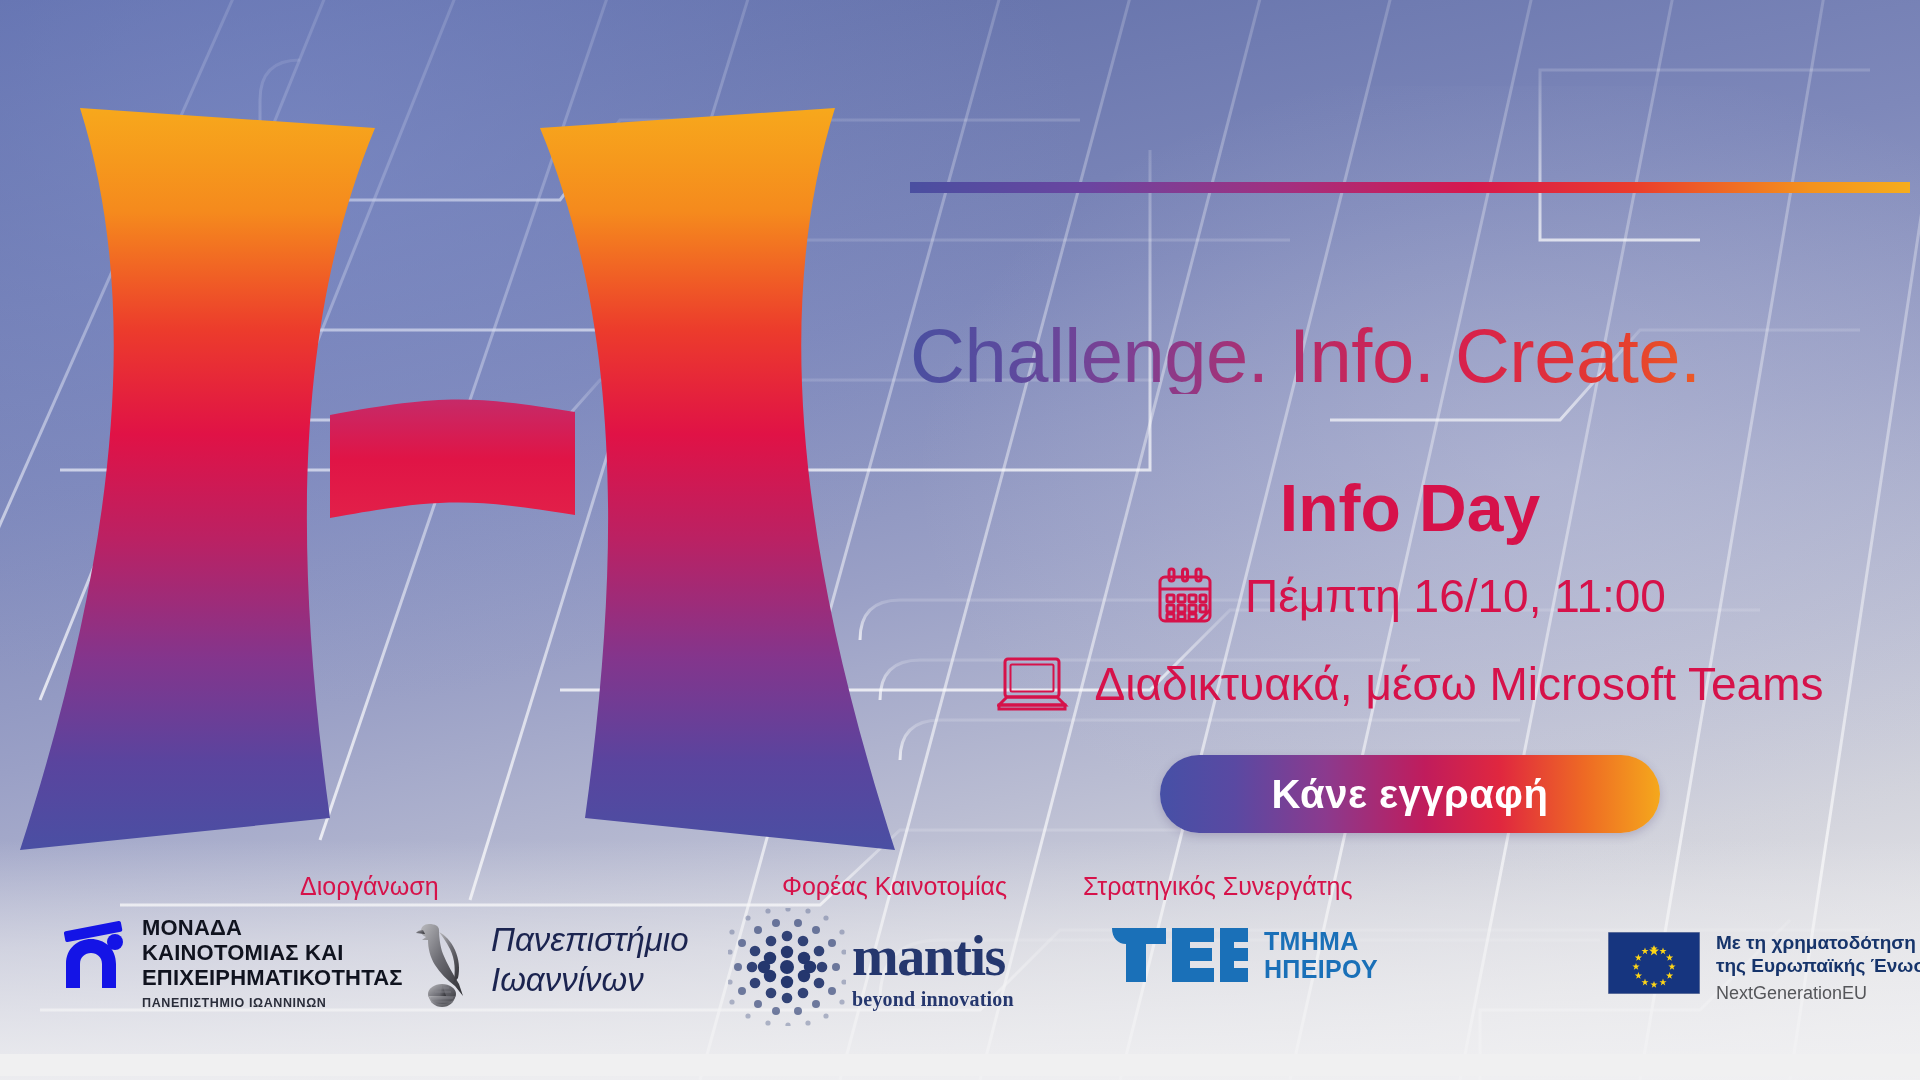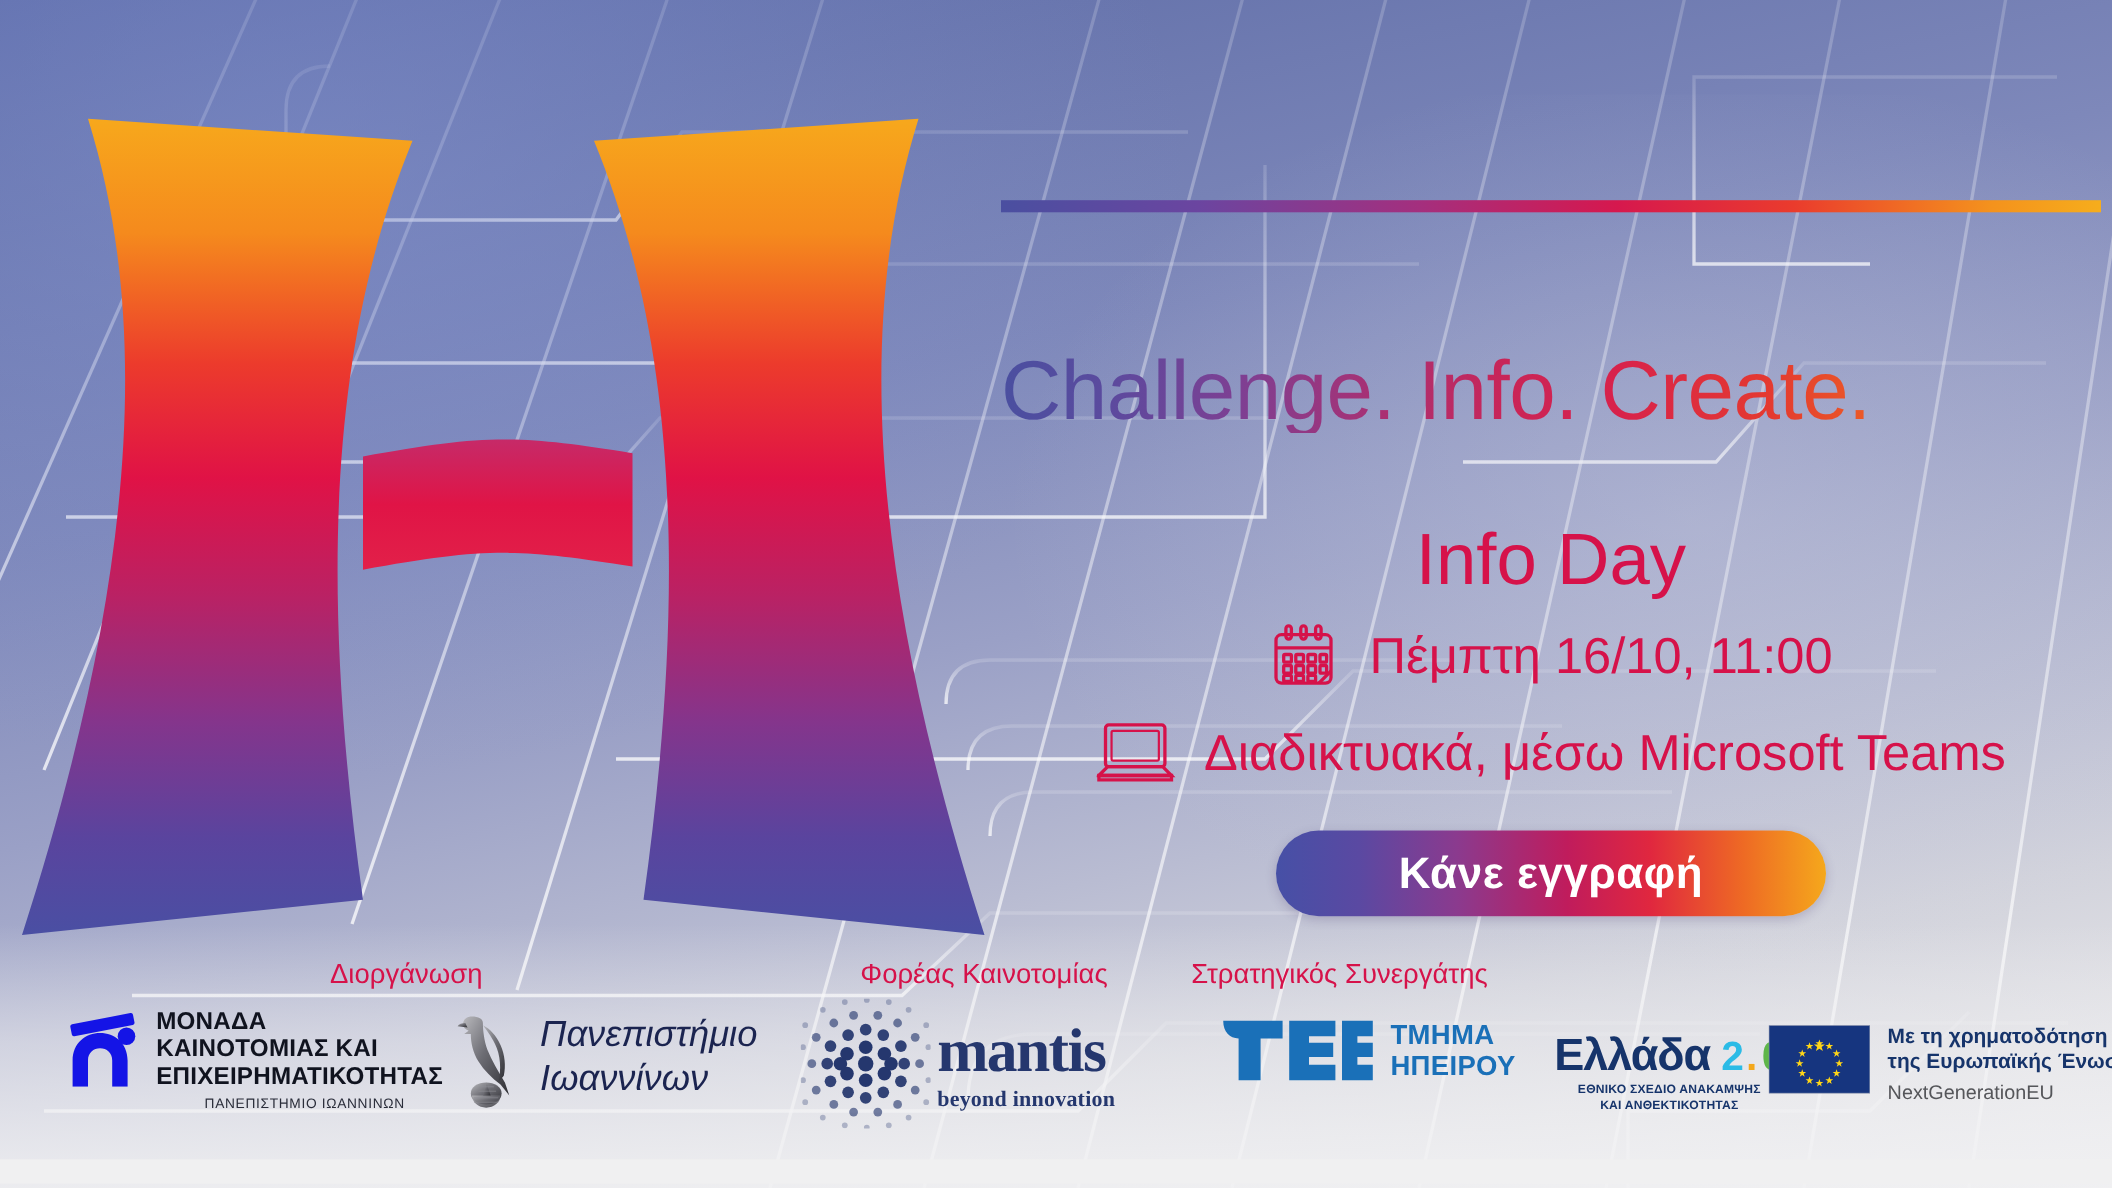--- a/index.html
+++ b/index.html
@@ -100,21 +100,21 @@
         #f5a51b 100%);
     -webkit-background-clip:text;background-clip:text;
     color:transparent;
   }
 
   .infoday{
     position:absolute;left:0;top:470px;width:1020px;
     text-align:center;
     margin:0;
     color:#d6124a;
-    font-size:66px;font-weight:normal;
+    font-size:66px;font-weight:bold;
     letter-spacing:0px;
   }
 
   .detail-row{
     position:absolute;left:0;width:1020px;
     display:flex;align-items:center;justify-content:center;
     gap:26px;
   }
   .detail-row.date{top:565px;gap:29px;}
   .detail-row.place{top:655px;}
@@ -156,21 +156,21 @@
     font-size:25px;
     white-space:nowrap;
   }
   .logo-block{position:absolute;}
 
   .muie-text{
     color:#10131f;font-weight:bold;line-height:1.13;
     font-size:22px;letter-spacing:.2px;
   }
   .muie-sub{
-    color:#2a2d3a;font-weight:normal;font-size:12.5px;letter-spacing:.6px;margin-top:5px;margin-left:44px;
+    color:#2a2d3a;font-weight:bold;font-size:12.5px;letter-spacing:.6px;margin-top:5px;
   }
 
   .uoi-text{
     color:#1b2450;font-size:33px;line-height:1.2;white-space:nowrap;
   }
 
   .mantis-word{
     color:#25376e;font-size:56px;font-weight:bold;letter-spacing:-1.5px;line-height:.9;
   }
   .mantis-tag{
@@ -453,30 +453,20 @@
           <path d="M62 4 H104 V18 H80 V24 H102 V37 H80 V44 H104 V58 H62 Z"></path>
           <path d="M110 4 H138 V18 H124 V24 H138 V37 H124 V44 H138 V58 H110 Z"></path>
         </g>
       </svg>
       <div>
         <div class="tee-sub">ΤΜΗΜΑ</div>
         <div class="tee-sub">ΗΠΕΙΡΟΥ</div>
       </div>
     </div>
 
-    <div class="logo-block" style="left:1413px;top:90px;">
-      <div style="display:flex;align-items:baseline;gap:10px;">
-        <span style="color:#16346b;font-size:41px;font-weight:bold;letter-spacing:-1px;">Ελλάδα</span>
-        <span style="font-size:37px;font-weight:bold;color:#2bbbe6;">2</span>
-        <span style="font-size:37px;font-weight:bold;color:#f4a81c;margin-left:-8px;">.</span>
-        <span style="font-size:37px;font-weight:bold;color:#5fb64a;margin-left:-6px;">0</span>
-      </div>
-      <div class="gr20-sub">ΕΘΝΙΚΟ ΣΧΕΔΙΟ ΑΝΑΚΑΜΨΗΣ</div>
-      <div class="gr20-sub" style="margin-top:0;">ΚΑΙ ΑΝΘΕΚΤΙΚΟΤΗΤΑΣ</div>
-    </div>
 
     <div class="logo-block" style="left:1608px;top:86px;display:flex;align-items:flex-start;gap:16px;">
       <svg width="92" height="62" viewBox="0 0 92 62" aria-hidden="true">
         <rect x="0" y="0" width="92" height="62" fill="#16357f" stroke="#9aa0b4" stroke-width="1"></rect>
         <g fill="#ffd617">
           <g id="eustars">
             <polygon points="46,14 47.3,17.6 51,17.6 48,19.9 49.2,23.5 46,21.3 42.8,23.5 44,19.9 41,17.6 44.7,17.6" transform="translate(0,0) scale(1)"></polygon>
           </g>
           <polygon points="46,13 46.9,15.6 49.6,15.6 47.4,17.2 48.2,19.8 46,18.2 43.8,19.8 44.6,17.2 42.4,15.6 45.1,15.6"></polygon>
           <polygon points="55,15.4 55.9,18 58.6,18 56.4,19.6 57.2,22.2 55,20.6 52.8,22.2 53.6,19.6 51.4,18 54.1,18"></polygon>

